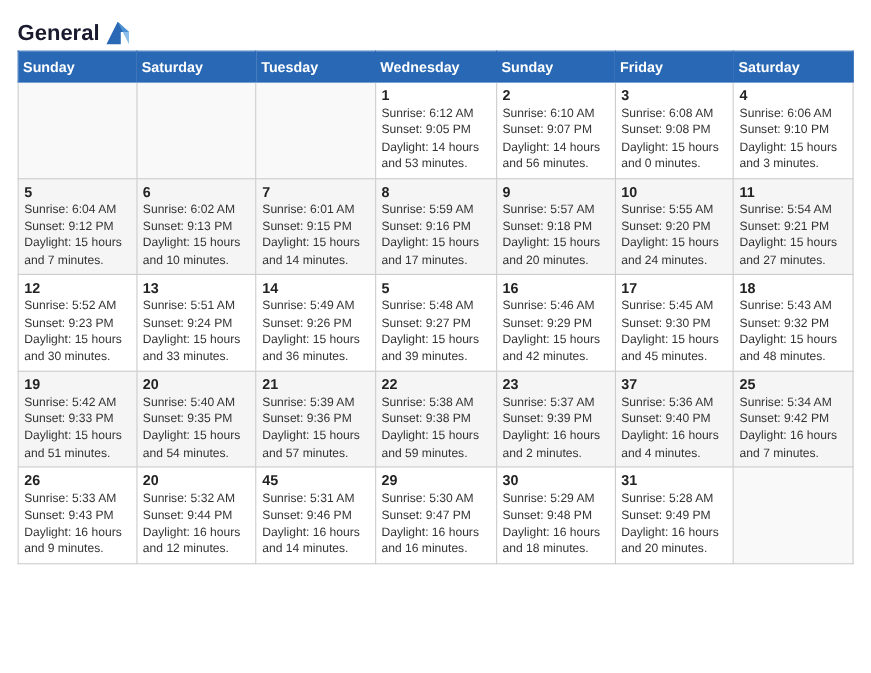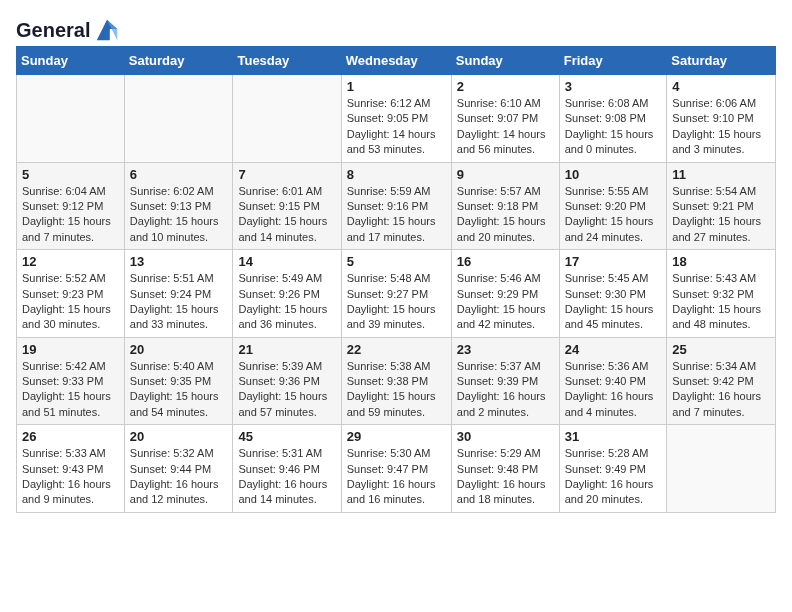--- a/index.html
+++ b/index.html
@@ -217,21 +217,21 @@
         </td>
         <td>
           <div class="day-number">22</div>
           <div class="day-info">Sunrise: 5:38 AM<br>Sunset: 9:38 PM<br>Daylight: 15 hours and 59 minutes.</div>
         </td>
         <td>
           <div class="day-number">23</div>
           <div class="day-info">Sunrise: 5:37 AM<br>Sunset: 9:39 PM<br>Daylight: 16 hours and 2 minutes.</div>
         </td>
         <td>
-          <div class="day-number">24</div>
+          <div class="day-number">37</div>
           <div class="day-info">Sunrise: 5:36 AM<br>Sunset: 9:40 PM<br>Daylight: 16 hours and 4 minutes.</div>
         </td>
         <td>
           <div class="day-number">25</div>
           <div class="day-info">Sunrise: 5:34 AM<br>Sunset: 9:42 PM<br>Daylight: 16 hours and 7 minutes.</div>
         </td>
       </tr>
       <tr>
         <td>
           <div class="day-number">26</div>

